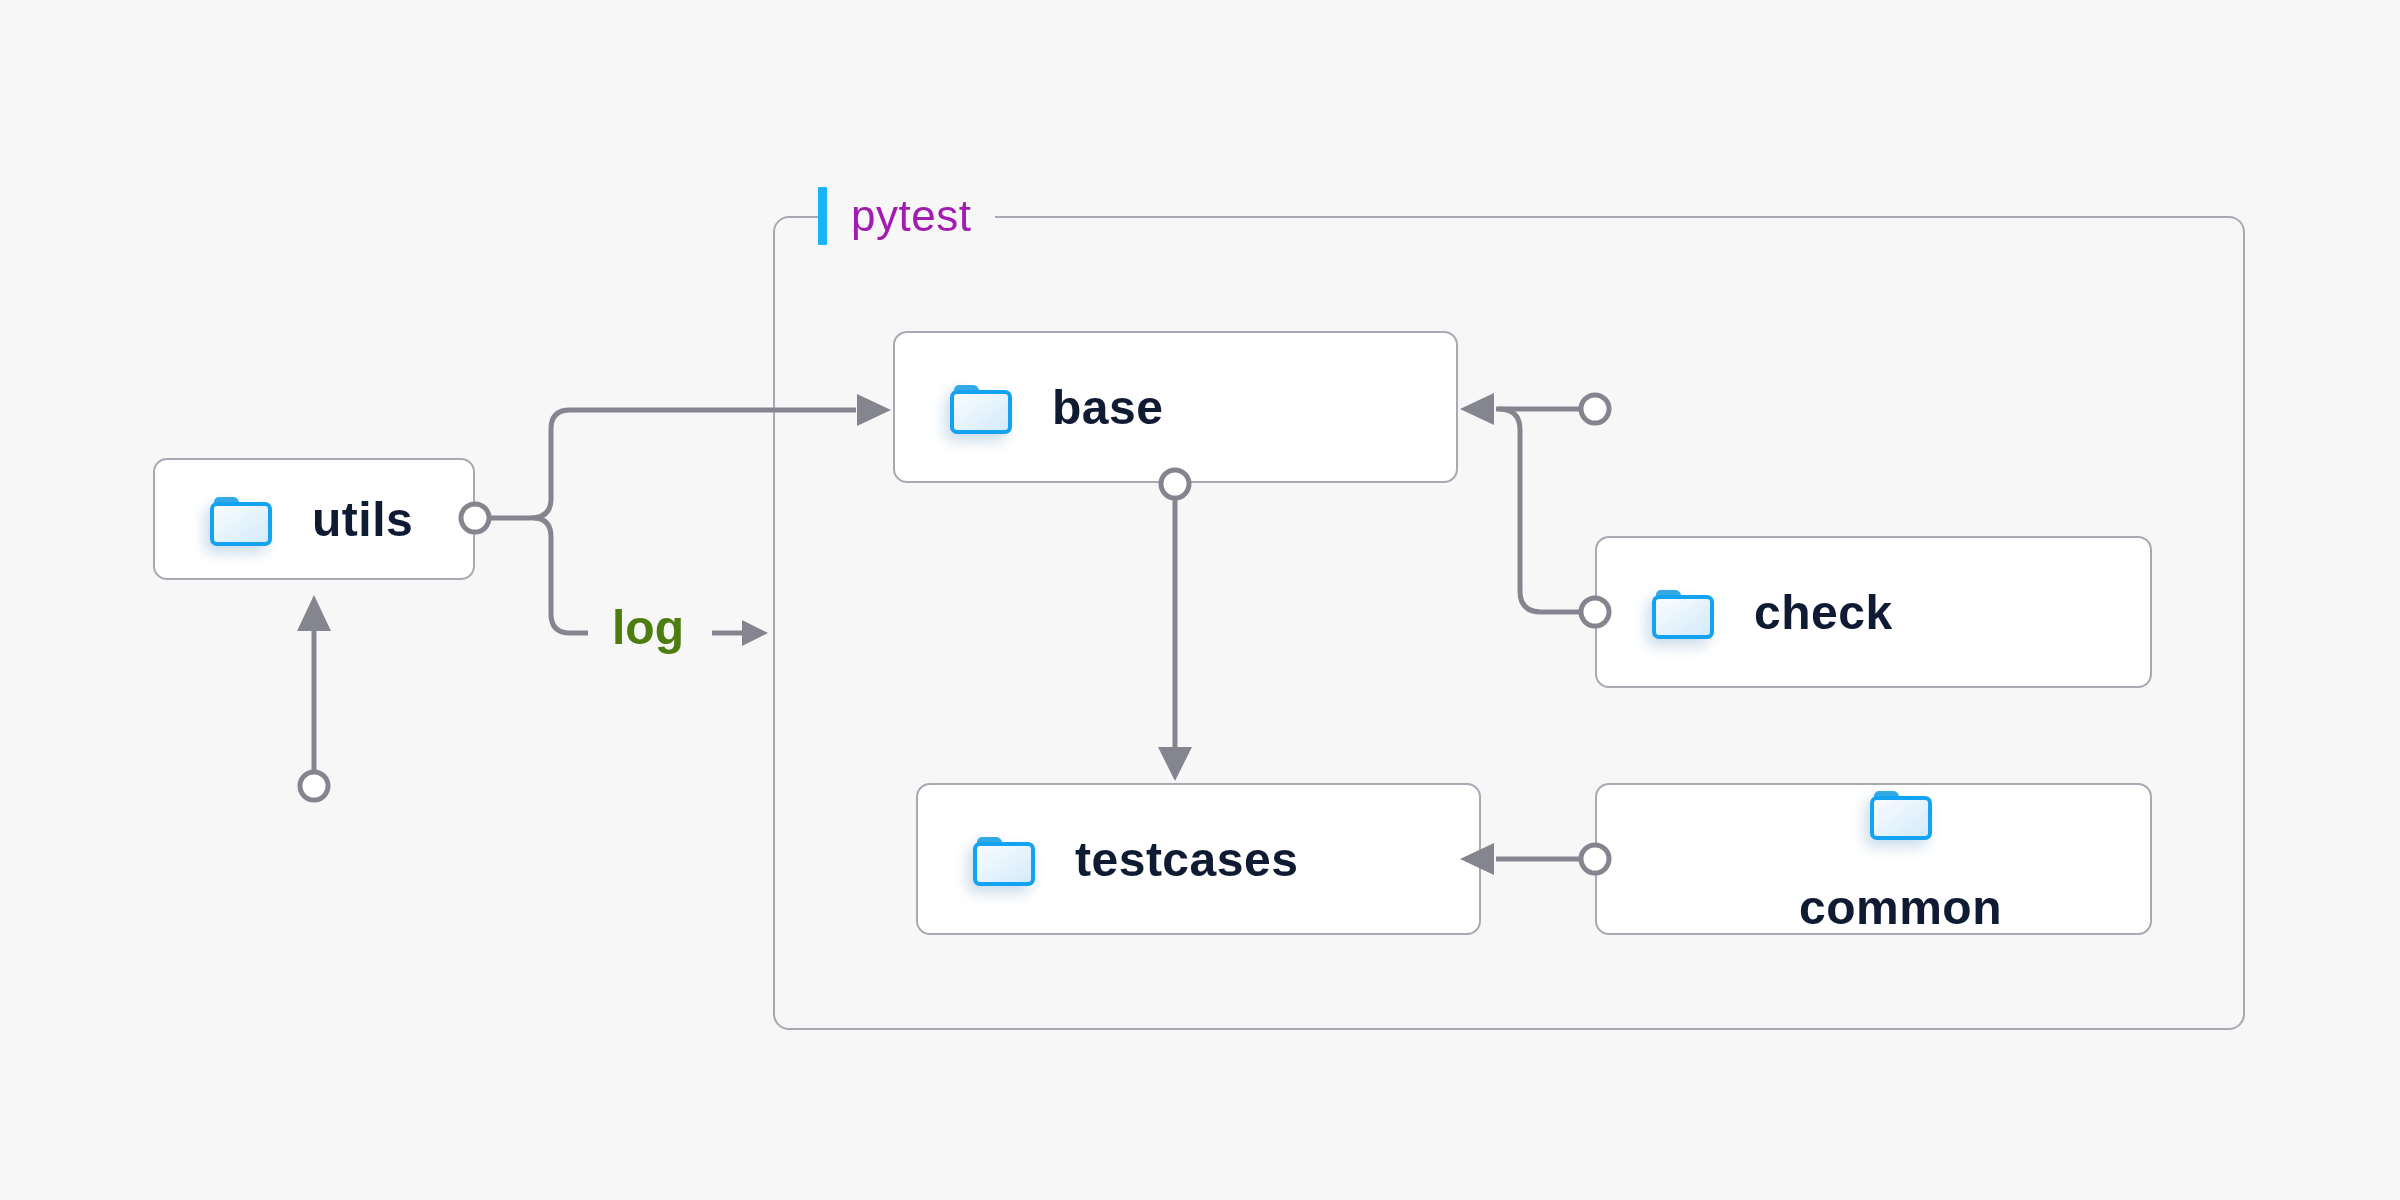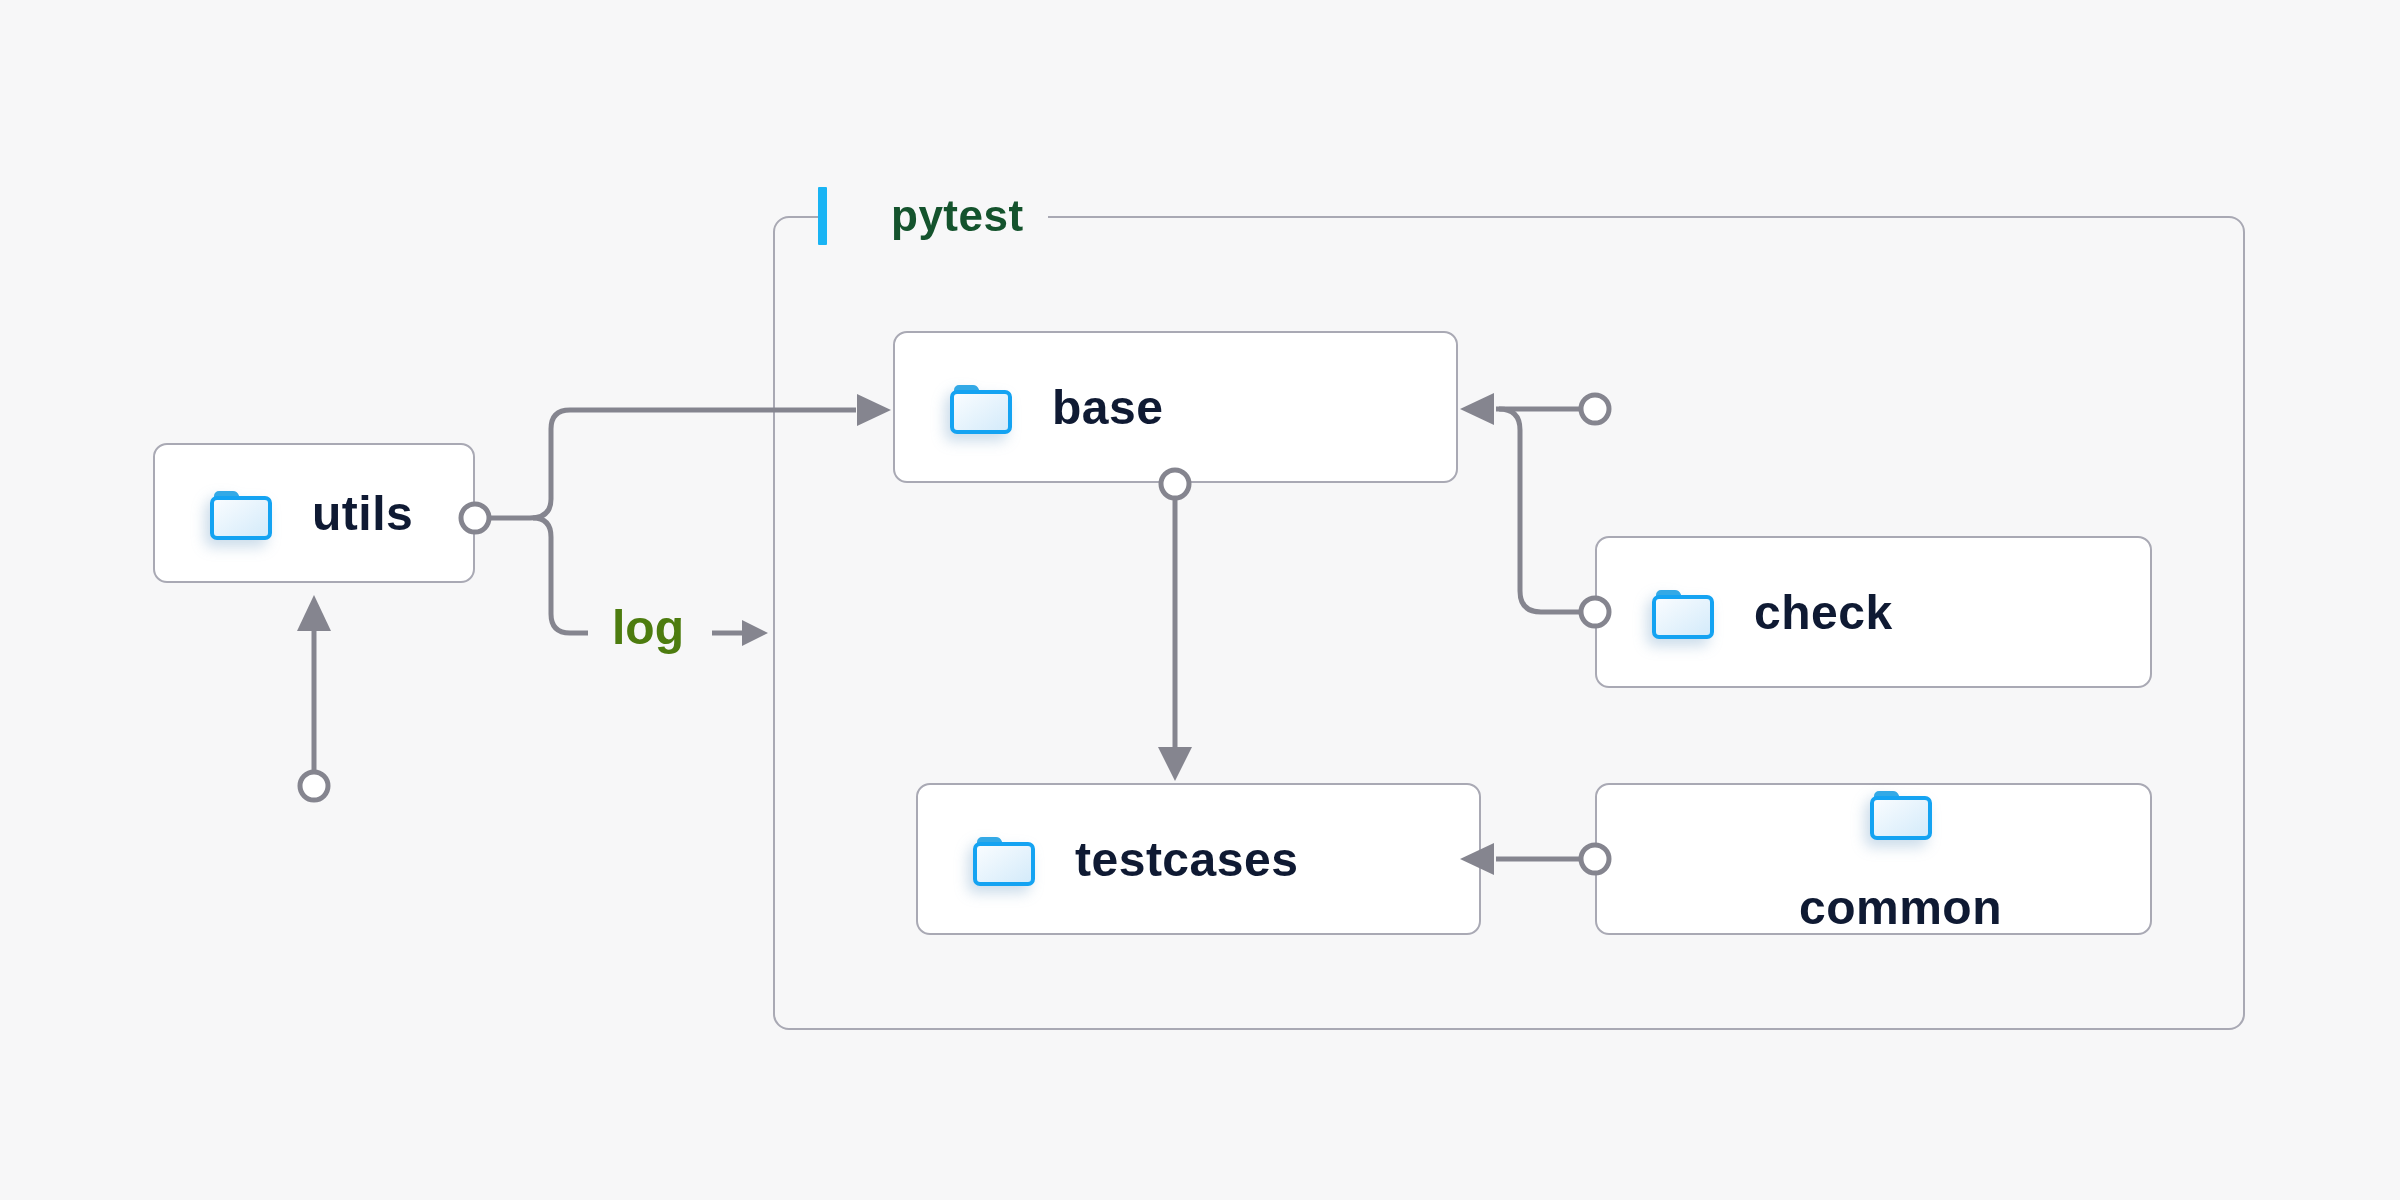--- a/index.html
+++ b/index.html
@@ -13,31 +13,31 @@
     border:2px solid #a9a9b4;border-radius:16px;box-sizing:border-box;
   }
   .group-label{
     position:absolute;left:818px;top:186px;height:60px;
     display:flex;align-items:center;background:#f7f7f8;padding:0 24px 0 0;z-index:3;
   }
   .group-label .bar{
     width:9px;height:58px;background:#19b4f4;margin-right:24px;border-radius:1px;
   }
   .group-label .txt{
-    font-size:44px;font-weight:700;color:#14532d;letter-spacing:.5px;margin-left:40px;
+    font-size:44px;font-weight:400;color:#a21caf;letter-spacing:.5px;
   }
   
   .node{
     position:absolute;background:#ffffff;border:2px solid #a9a9b4;border-radius:14px;
     box-sizing:border-box;display:flex;align-items:center;padding-left:54px;gap:39px;
     z-index:2;
   }
   .node .label{font-size:48px;font-weight:600;color:#0f1a33;letter-spacing:.5px;}
   .node .folder{flex:0 0 auto;filter:drop-shadow(-5px 7px 7px rgba(70,130,180,.28));}
-  #node-utils     {left:153px; top:443px; width:322px; height:140px;}
+  #node-utils     {left:153px; top:458px; width:322px; height:122px;}
   #node-config    {left:153px; top:786px; width:322px; height:150px;}
   #node-base      {left:893px; top:331px; width:565px; height:152px;}
   #node-pymilvus  {left:1595px;top:333px; width:557px; height:152px;}
   #node-check     {left:1595px;top:536px; width:557px; height:152px;}
   #node-testcases {left:916px; top:783px; width:565px; height:152px;}
   #node-common    {left:1595px;top:783px; width:557px; height:152px;flex-direction:column;}
   
   .edges{position:absolute;left:0;top:0;width:2400px;height:1200px;z-index:4;pointer-events:none;}
   .edge-label-log{
     position:absolute;left:598px;top:600px;width:100px;text-align:center;

